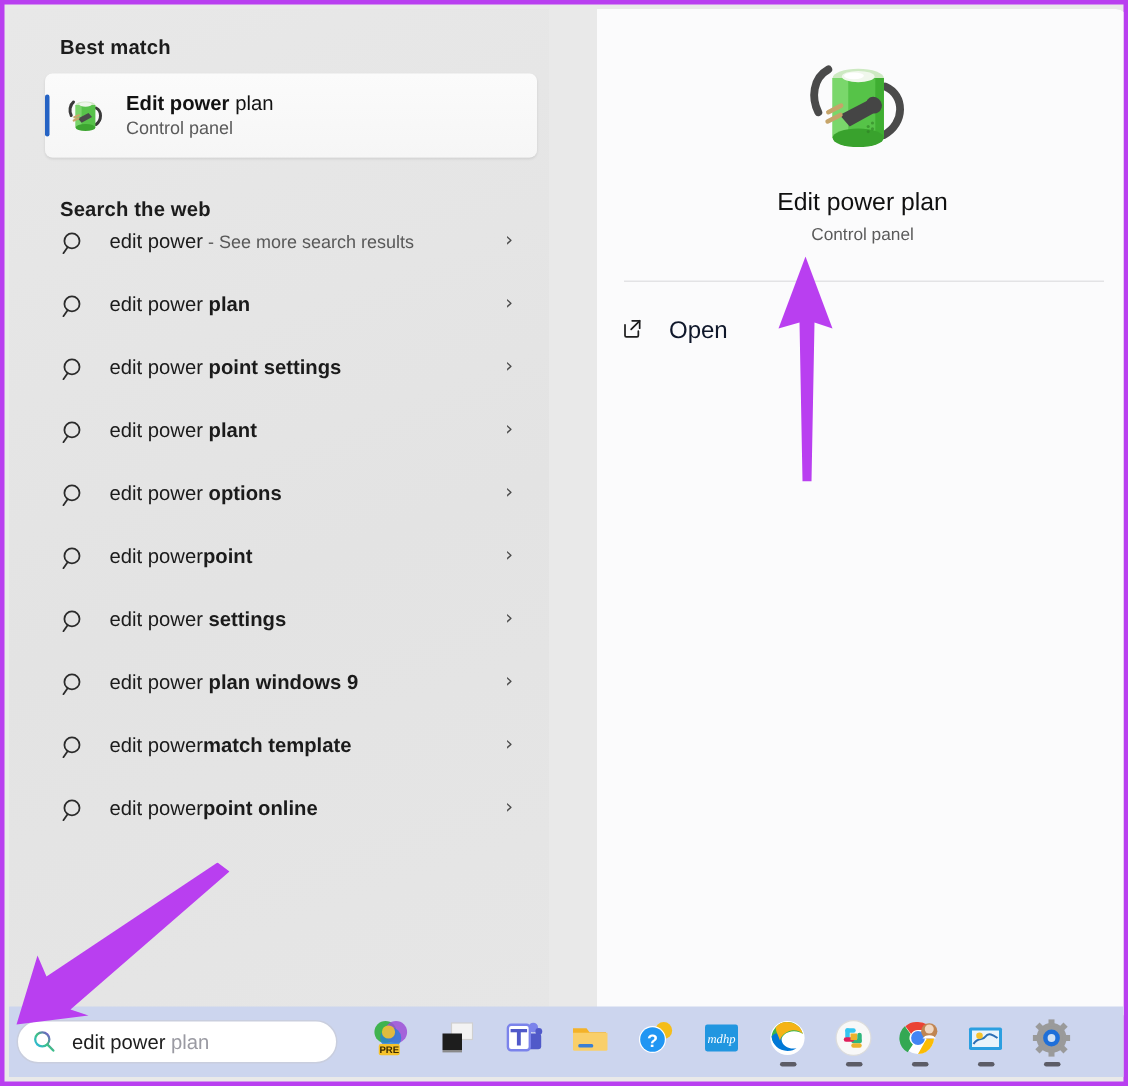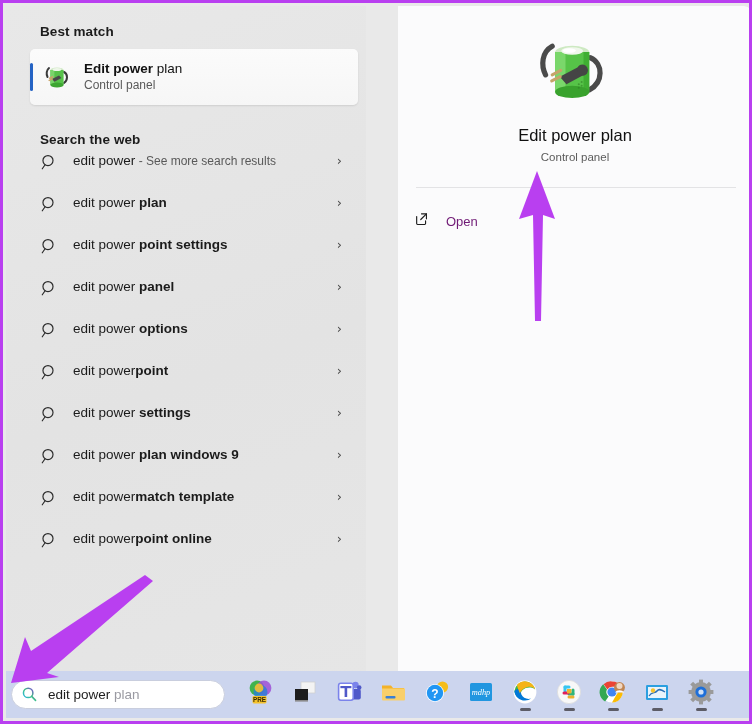--- a/index.html
+++ b/index.html
@@ -150,22 +150,22 @@
   }
   #open-action {
     display: flex;
     align-items: center;
     height: 38px;
     margin-top: 14px;
     padding-left: 16px;
   }
   #open-label {
     margin-left: 16px;
-    font-size: 13px;
-    color: #701a75;
+    font-size: 16px;
+    color: #0f172a;
   }
 
   
   #taskbar {
     position: absolute;
     left: 3px; bottom: 3px;
     width: 746px; height: 47px;
     background: #ccd5ee;
     display: flex;
     align-items: center;
@@ -275,21 +275,21 @@
               <path d="M5.2 12.6 L2.4 16.6" stroke="#2b2b2b" stroke-width="1.25" stroke-linecap="round"></path>
             </svg>
             <span class="web-label"><span>edit power </span><b>point settings</b></span>
             <span class="web-chev">›</span>
           </div>
           <div class="web-row">
             <svg class="mag" viewBox="0 0 20 20">
               <circle cx="8.4" cy="8" r="5.3" fill="none" stroke="#2b2b2b" stroke-width="1.25"></circle>
               <path d="M5.2 12.6 L2.4 16.6" stroke="#2b2b2b" stroke-width="1.25" stroke-linecap="round"></path>
             </svg>
-            <span class="web-label"><span>edit power </span><b>panel</b></span>
+            <span class="web-label"><span>edit power </span><b>plant</b></span>
             <span class="web-chev">›</span>
           </div>
           <div class="web-row">
             <svg class="mag" viewBox="0 0 20 20">
               <circle cx="8.4" cy="8" r="5.3" fill="none" stroke="#2b2b2b" stroke-width="1.25"></circle>
               <path d="M5.2 12.6 L2.4 16.6" stroke="#2b2b2b" stroke-width="1.25" stroke-linecap="round"></path>
             </svg>
             <span class="web-label"><span>edit power </span><b>options</b></span>
             <span class="web-chev">›</span>
           </div>

